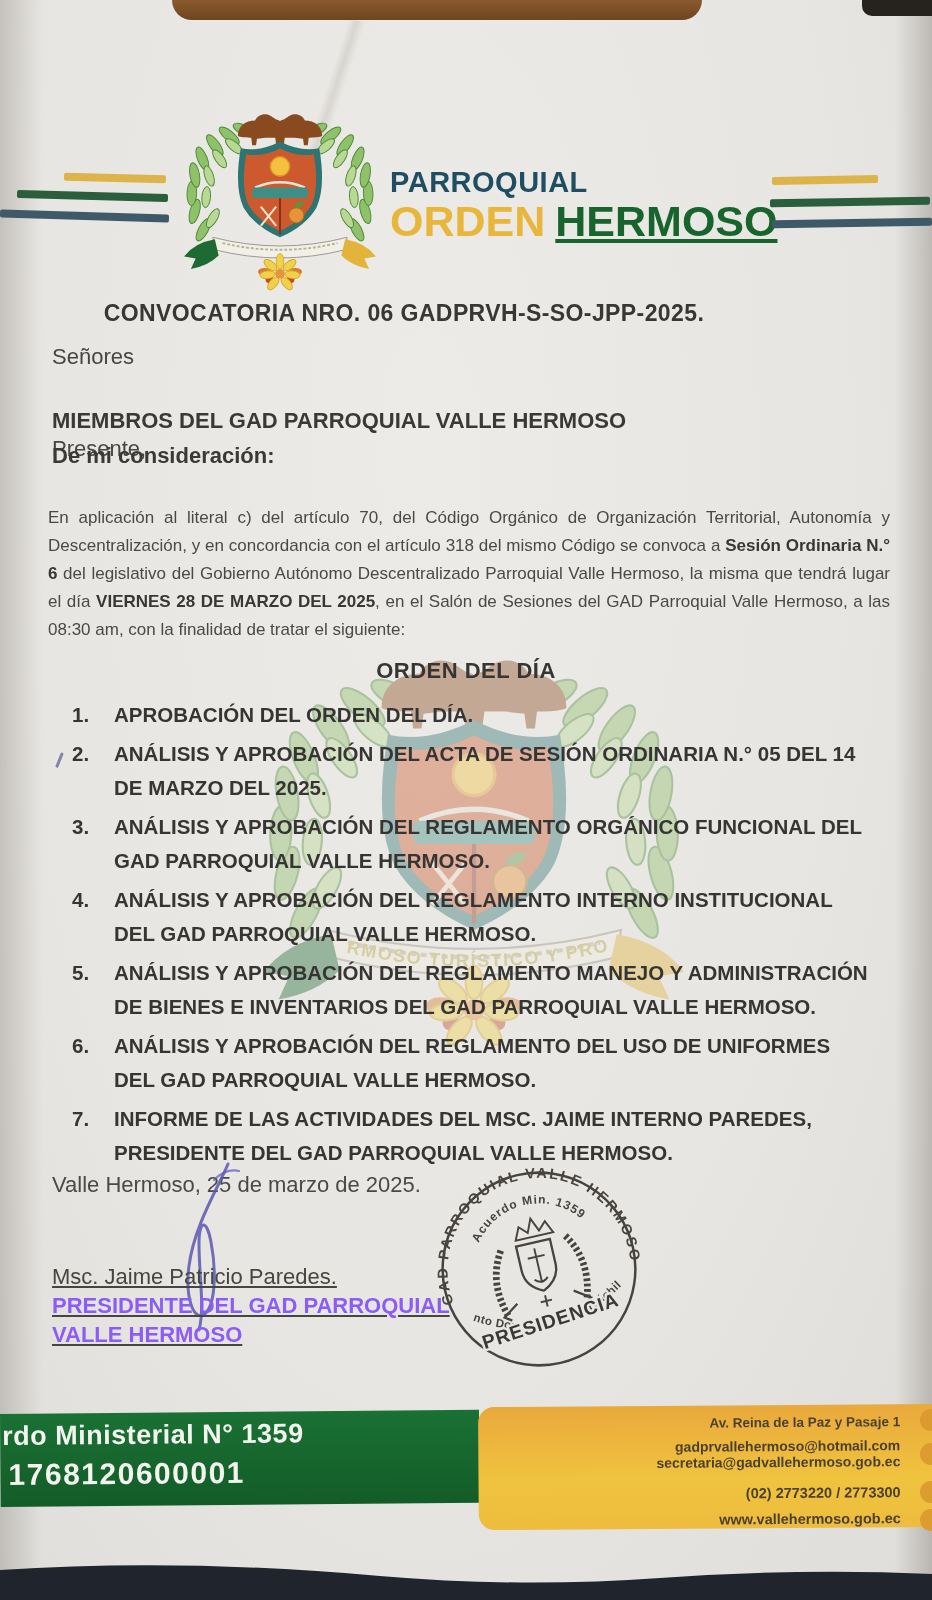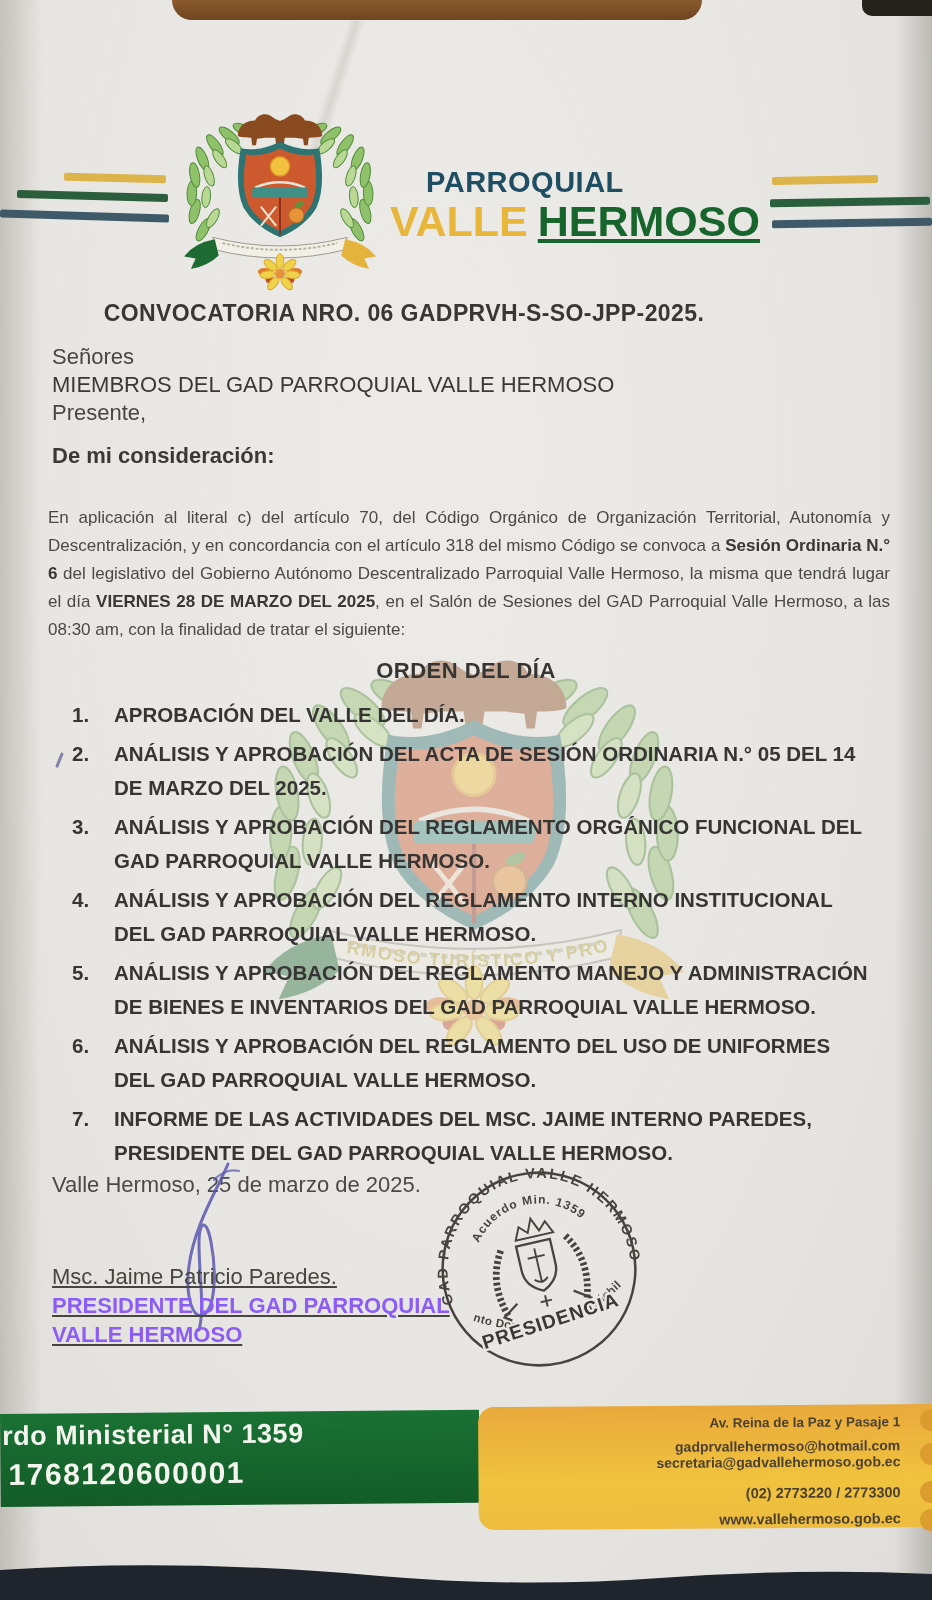--- a/index.html
+++ b/index.html
@@ -18,29 +18,29 @@
   
   .table-strip{position:absolute;left:172px;top:0;width:530px;height:20px;
     background:linear-gradient(180deg,#8a5a2e,#6e4520);border-radius:0 0 26px 26px;}
   .corner-dark{position:absolute;right:0;top:0;width:70px;height:16px;background:#26221e;
     border-radius:0 0 0 10px;}
   .bottom-dark{position:absolute;left:0;top:1556px;width:932px;height:44px;}
   
   .crest-box{position:absolute;left:165px;top:103px;width:230px;height:192px;}
   .logo-text{position:absolute;left:390px;top:165px;line-height:1;}
   .logo-l1{font-size:33px;font-weight:800;color:#1f4e63;letter-spacing:1px;}
-  .logo-l2{font-size:29px;font-weight:800;color:#1f4e63;letter-spacing:.5px;margin-top:3px;margin-left:36px;}
+  .logo-l2{font-size:29px;font-weight:800;color:#1f4e63;letter-spacing:.5px;margin-top:3px;}
   .logo-l3{font-size:43px;font-weight:800;margin-top:3px;letter-spacing:0;}
   .logo-l3 .v{color:#e8b63a;} .logo-l3 .h{color:#17652c;margin-left:10px;text-decoration:underline;}
   .bar{position:absolute;height:8px;border-radius:2px;}
   .bar.yellow{background:#dcb44a;} .bar.green{background:#2a5e3c;} .bar.teal{background:#3e5a68;}
   #title{position:absolute;left:0;top:300px;width:808px;text-align:center;
     font-size:23px;font-weight:700;color:#383735;letter-spacing:.4px;}
   #addressee{position:absolute;left:52px;top:343px;font-size:22px;line-height:28px;color:#474645;}
-  #addressee .bold{font-weight:400;color:#3a3938;}
+  #addressee .bold{font-weight:700;color:#3a3938;margin-top:36px;}
   #greeting{position:absolute;left:52px;top:443px;font-size:22px;font-weight:700;color:#3a3938;}
   #body-par{position:absolute;left:48px;top:487px;width:842px;font-size:17px;line-height:28px;
     text-align:justify;color:#4a4947;}
   #body-par strong{color:#383735;}
   #agenda-head{position:absolute;left:0;top:658px;width:932px;text-align:center;
     font-size:22px;font-weight:700;color:#363533;letter-spacing:.5px;}
   #agenda{position:absolute;left:72px;top:698px;width:802px;}
   .agenda-item{display:flex;margin-bottom:5px;font-size:20.5px;font-weight:700;
     line-height:34px;color:#363533;}
   .agenda-num{flex:0 0 42px;}
@@ -152,21 +152,21 @@
     <text font-size="8.6" font-weight="700" fill="#b9a93e" letter-spacing="0.8" font-family="Liberation Sans, sans-serif">
       <textPath href="#wmBanner" startOffset="50%" text-anchor="middle">VALLE HERMOSO TURÍSTICO Y PRODUCTIVO</textPath>
     </text>
   </svg>
 
   <svg class="crest-box" viewBox="0 0 240 200">
     <use href="#crest"></use>
   </svg>
   <div class="logo-text">
     <div class="logo-l2">PARROQUIAL</div>
-    <div class="logo-l3"><span class="v">VALLE</span><span class="h">HERMOSO</span></div>
+    <div class="logo-l3"><span class="v">ORDEN</span><span class="h">HERMOSO</span></div>
   </div>
 
   <div>
     <div class="bar yellow" style="left:64px;top:174px;width:102px;transform:rotate(1.5deg);"></div>
     <div class="bar green" style="left:17px;top:192px;width:151px;transform:rotate(1.5deg);"></div>
     <div class="bar teal" style="left:0;top:212px;width:169px;transform:rotate(1.8deg);"></div>
   </div>
   <div>
     <div class="bar yellow" style="left:772px;top:176px;width:106px;transform:rotate(-1deg);"></div>
     <div class="bar green" style="left:770px;top:198px;width:160px;transform:rotate(-1deg);"></div>
@@ -182,21 +182,21 @@
   </div>
 
   <div id="greeting">De mi consideración:</div>
 
   <p id="body-par"><span>En aplicación al literal c) del artículo 70, del Código Orgánico de Organización Territorial, Autonomía y Descentralización, y en concordancia con el artículo 318 del mismo Código se convoca a </span><strong>Sesión Ordinaria N.° 6</strong><span> del legislativo del Gobierno Autónomo Descentralizado Parroquial Valle Hermoso, la misma que tendrá lugar el día </span><strong>VIERNES 28 DE MARZO DEL 2025</strong><span>, en el Salón de Sesiones del GAD Parroquial Valle Hermoso, a las 08:30 am, con la finalidad de tratar el siguiente:</span></p>
 
   <div id="agenda-head">ORDEN DEL DÍA</div>
   <div id="agenda">
       <div class="agenda-item">
         <span class="agenda-num">1.</span>
-        <span class="agenda-text">APROBACIÓN DEL VALLE DEL DÍA.</span>
+        <span class="agenda-text">APROBACIÓN DEL ORDEN DEL DÍA.</span>
       </div>
       <div class="agenda-item">
         <span class="agenda-num">2.</span>
         <span class="agenda-text">ANÁLISIS Y APROBACIÓN DEL ACTA DE SESIÓN ORDINARIA N.° 05 DEL 14 DE MARZO DEL 2025.</span>
       </div>
       <div class="agenda-item">
         <span class="agenda-num">3.</span>
         <span class="agenda-text">ANÁLISIS Y APROBACIÓN DEL REGLAMENTO ORGÁNICO FUNCIONAL DEL GAD PARROQUIAL VALLE HERMOSO.</span>
       </div>
       <div class="agenda-item">

